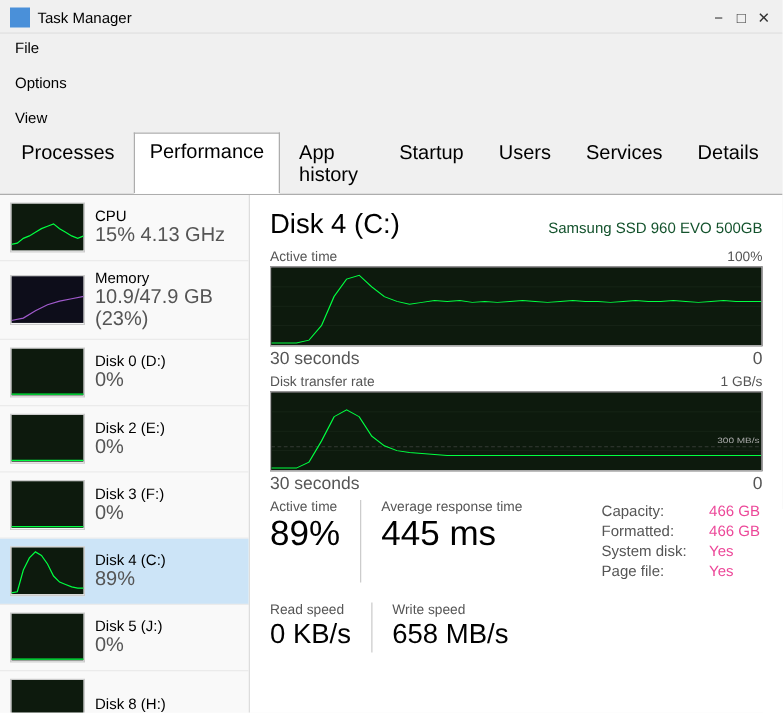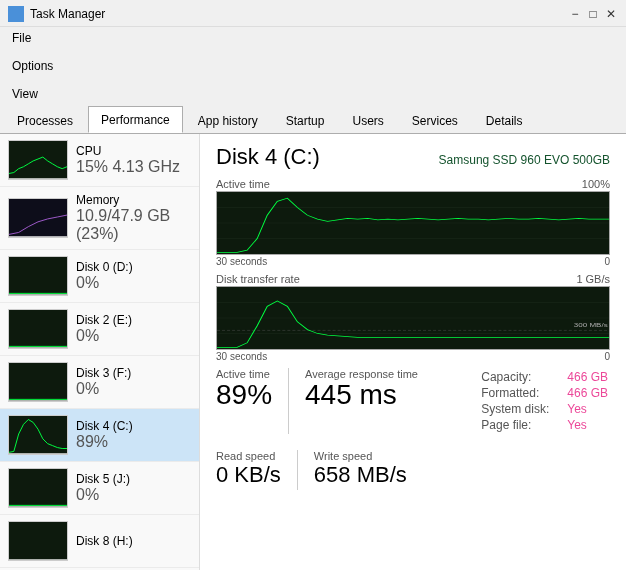--- a/index.html
+++ b/index.html
@@ -26,21 +26,21 @@
     }
     .menu-item { font-size: 12px; color: #000; cursor: pointer; padding: 2px 4px; }
 
     
     .tabs {
       display: flex; background: #f0f0f0;
       border-bottom: 1px solid #adadad;
       padding: 0 4px;
     }
     .tab {
-      padding: 5px 12px; font-size: 12px; cursor: pointer;
+      padding: 5px 12px; font-size: 16px; cursor: pointer;
       border: 1px solid transparent;
       border-bottom: none;
       margin-right: 2px;
       margin-top: 3px;
       background: transparent;
       color: #000;
     }
     .tab.active {
       background: #fff;
       border-color: #adadad;
@@ -108,21 +108,21 @@
     .chart-container {
       width: 100%; height: 64px;
       background: #1a1a1a;
       border: 1px solid #aaa;
       position: relative;
       overflow: hidden;
     }
     .chart-container svg { width: 100%; height: 100%; }
 
     .chart-bottom-row {
-      display: flex; justify-content: space-between; font-size: 10px; color: #555;
+      display: flex; justify-content: space-between; font-size: 14px; color: #555;
       margin-top: 1px; margin-bottom: 6px;
     }
     .stat-block { display: flex; flex-direction: column; }
     .stat-label { font-size: 11px; color: #555; }
     .stat-value { font-size: 28px; font-weight: 300; color: #000; line-height: 1.1; }
     .stats-table { font-size: 12px; }
     .stats-table tr td:first-child { color: #555; padding-right: 16px; }
     .stats-table tr td:last-child { color: #ec4899; font-weight: 500; }
     .speed-block { display: flex; flex-direction: column; }
     .speed-label { font-size: 11px; color: #555; }

